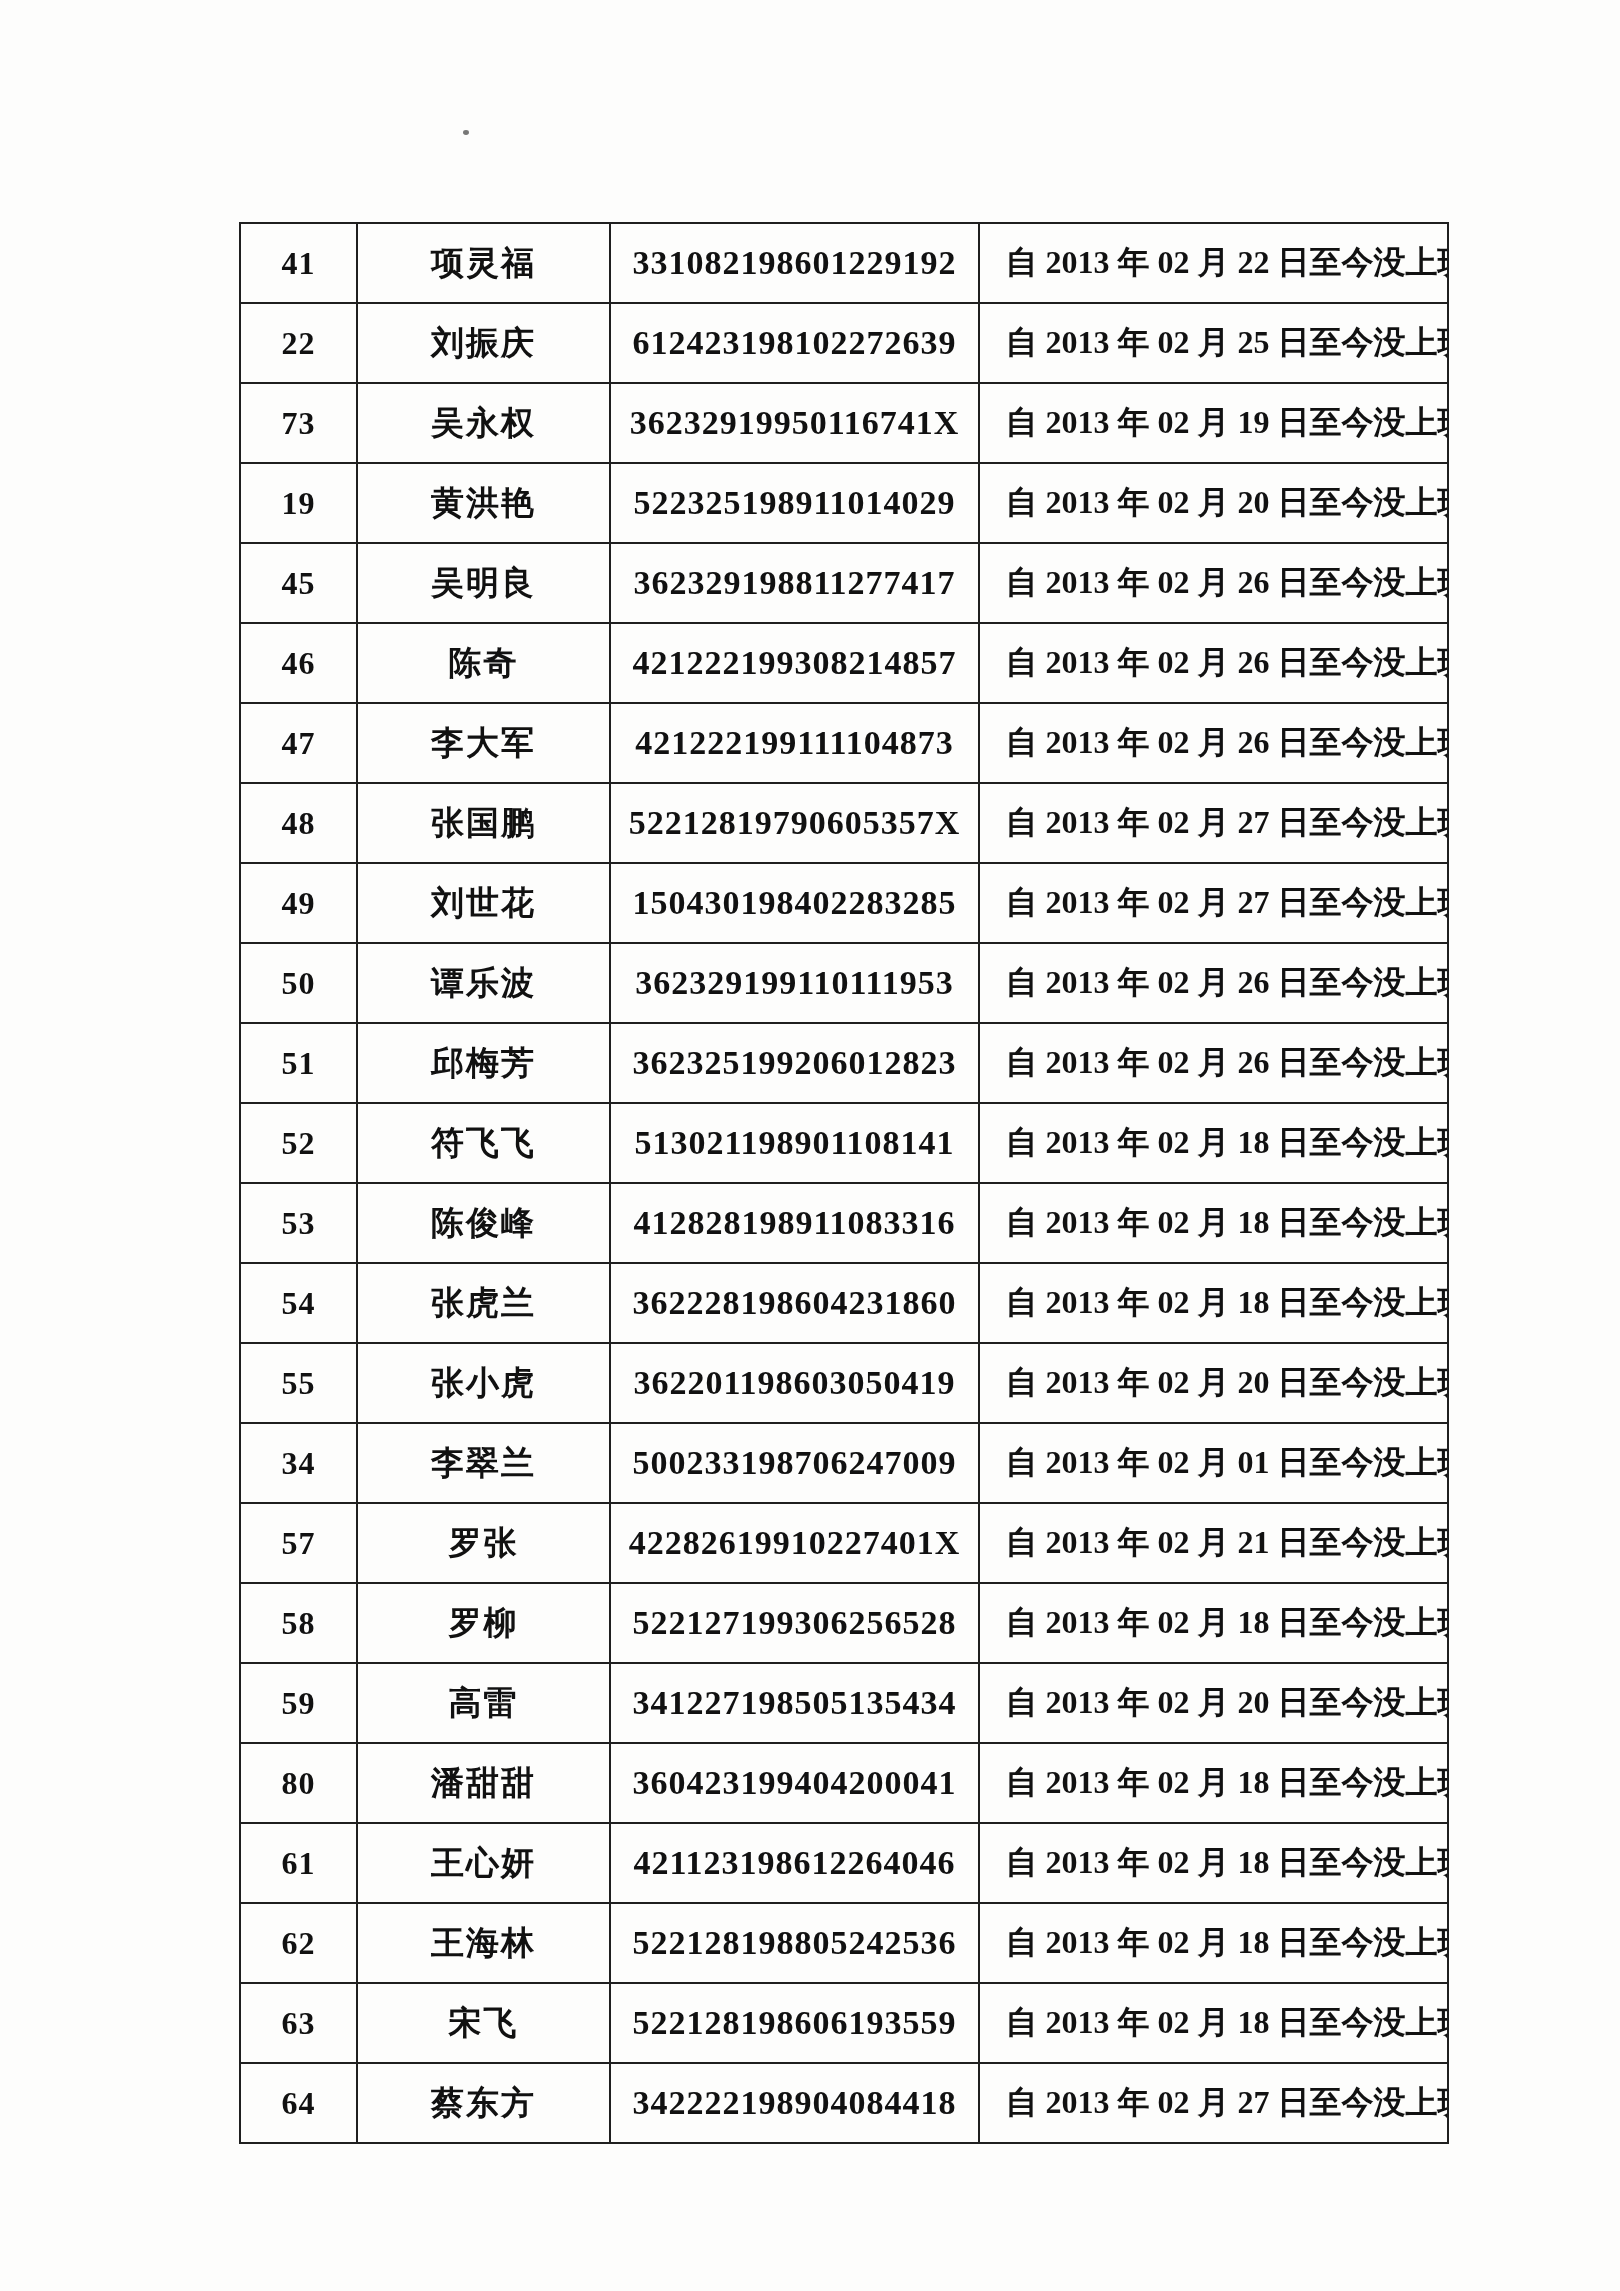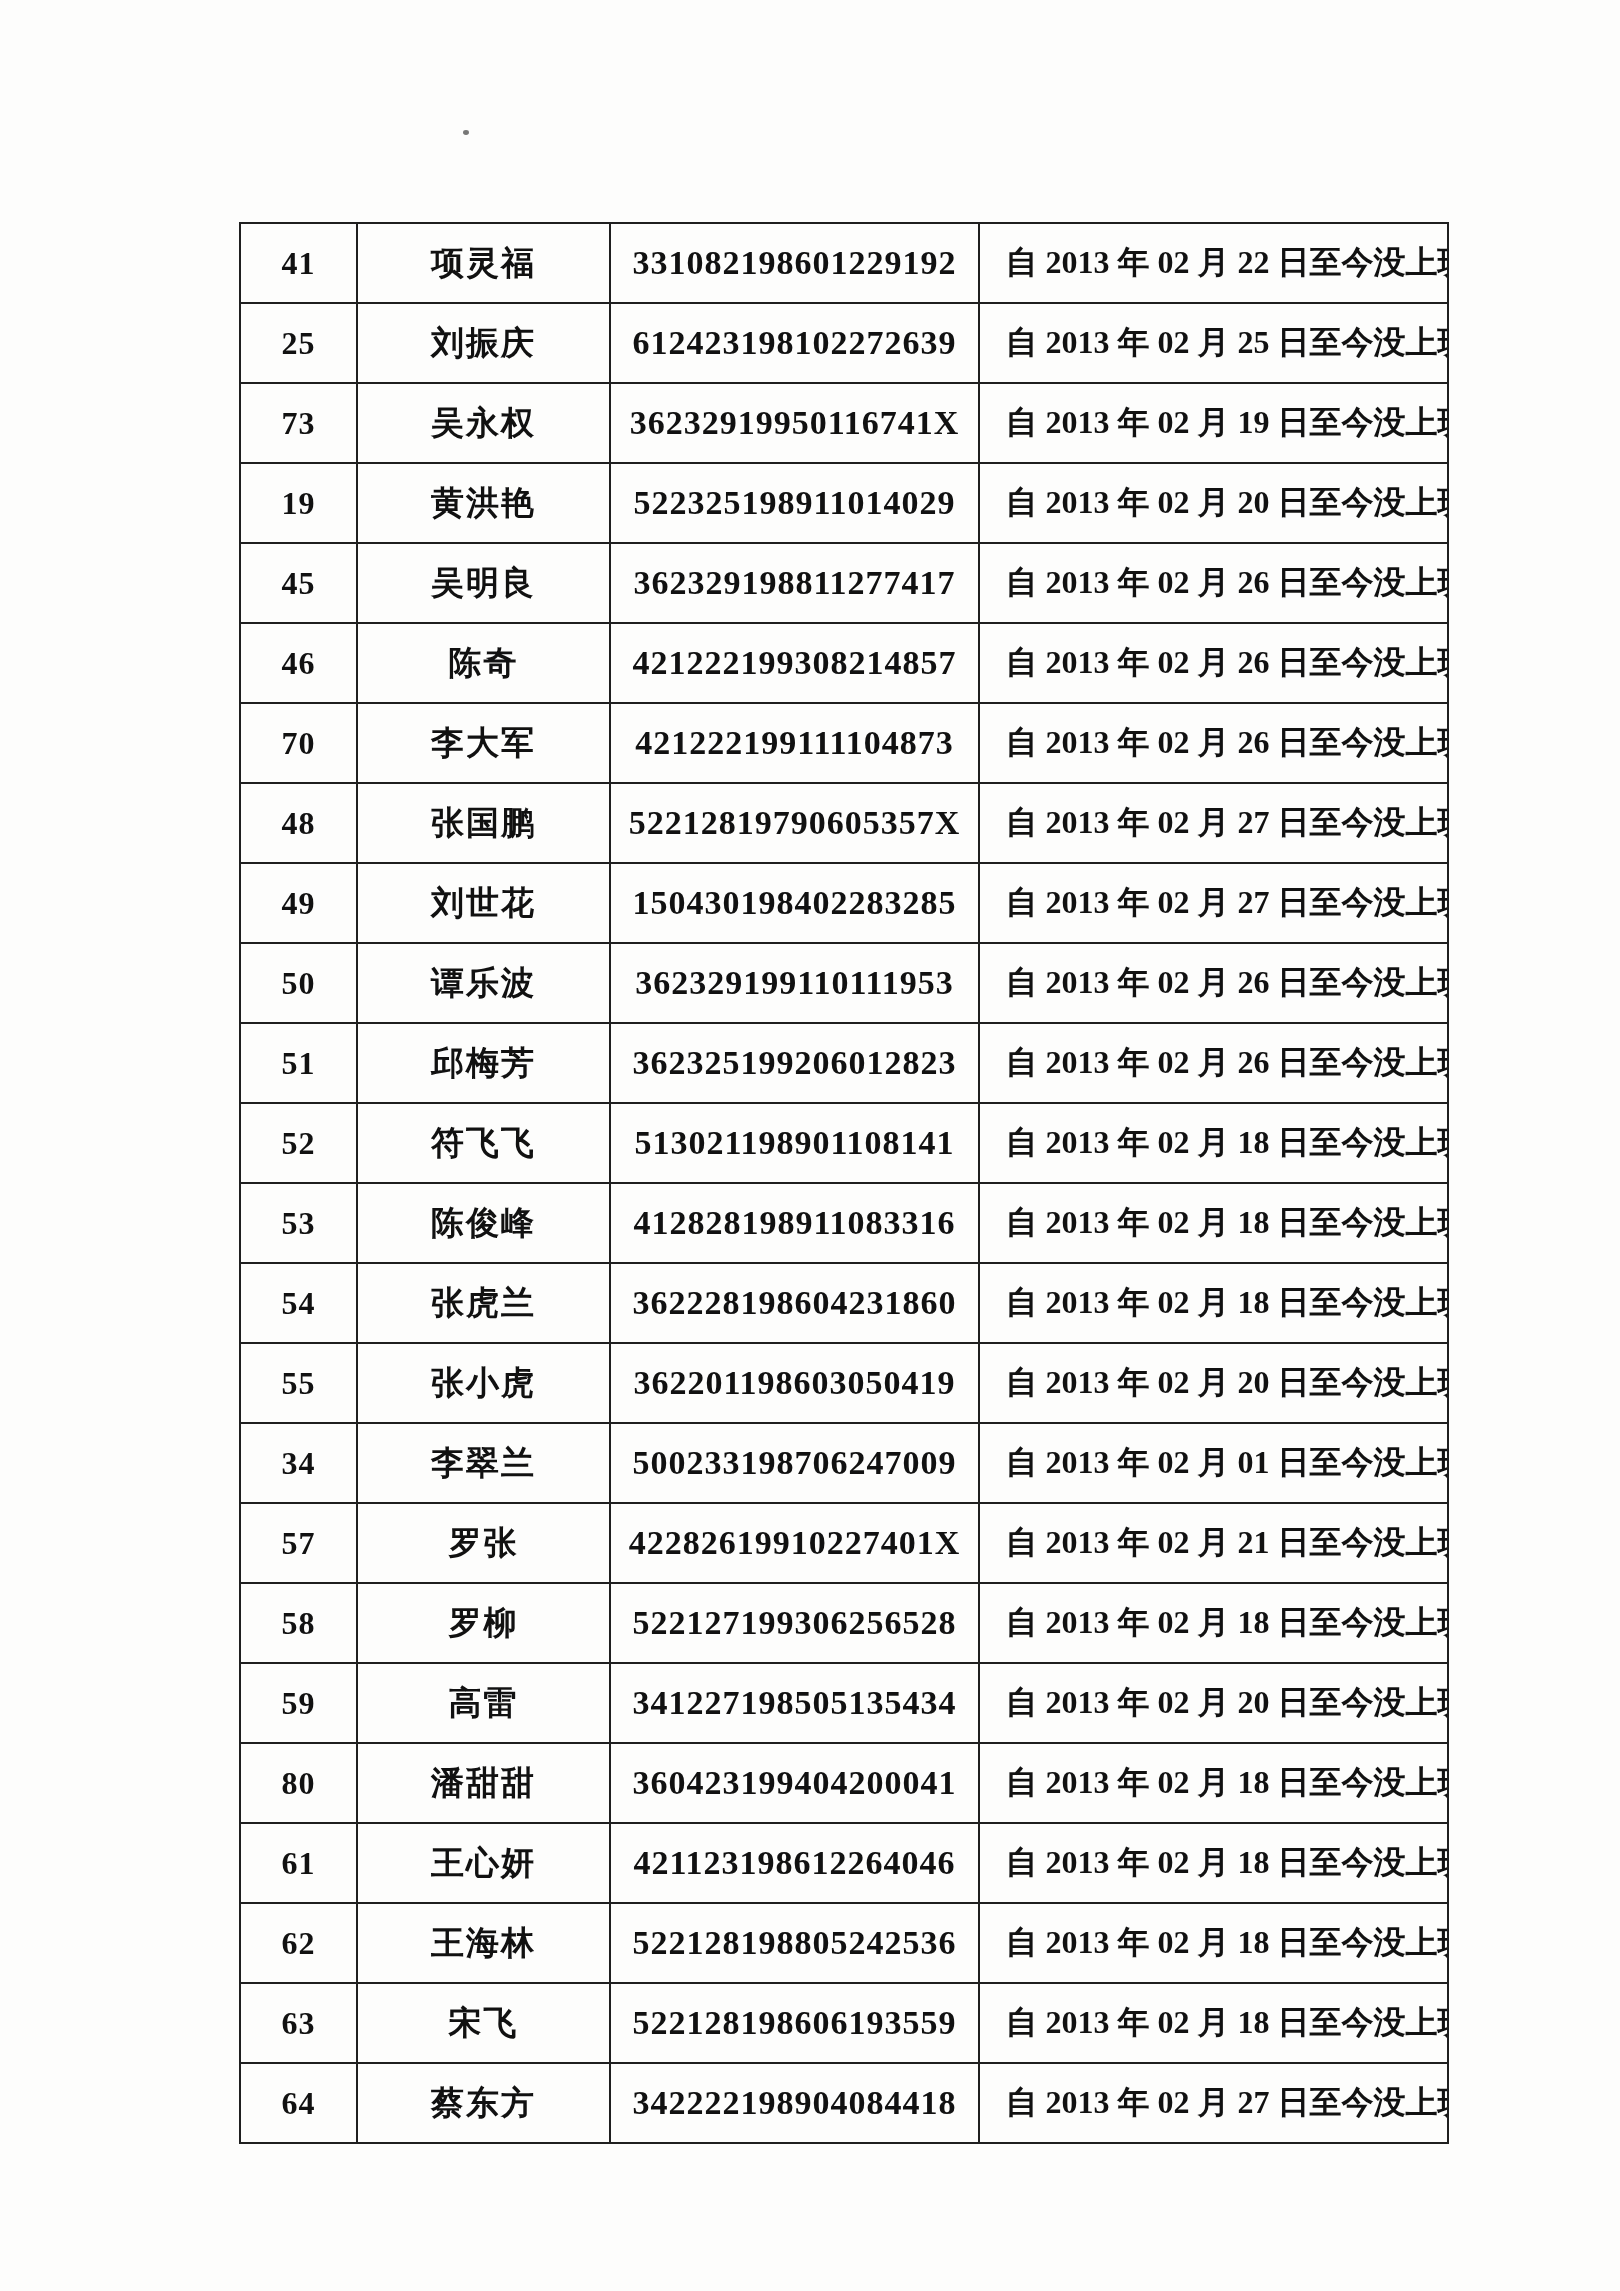--- a/index.html
+++ b/index.html
@@ -74,21 +74,21 @@
     </colgroup>
     <tbody>
   <tr>
     <td class="col-index">41</td>
     <td class="col-name">项灵福</td>
     <td class="col-id">331082198601229192</td>
     <td class="col-status">自 2013 年 02 月 22 日至今没上班</td>
   </tr>
 
   <tr>
-    <td class="col-index">25</td>
+    <td class="col-index">22</td>
     <td class="col-name">刘振庆</td>
     <td class="col-id">612423198102272639</td>
     <td class="col-status">自 2013 年 02 月 25 日至今没上班</td>
   </tr>
 
   <tr>
     <td class="col-index">73</td>
     <td class="col-name">吴永权</td>
     <td class="col-id">36232919950116741X</td>
     <td class="col-status">自 2013 年 02 月 19 日至今没上班</td>
@@ -109,21 +109,21 @@
   </tr>
 
   <tr>
     <td class="col-index">46</td>
     <td class="col-name">陈奇</td>
     <td class="col-id">421222199308214857</td>
     <td class="col-status">自 2013 年 02 月 26 日至今没上班</td>
   </tr>
 
   <tr>
-    <td class="col-index">70</td>
+    <td class="col-index">47</td>
     <td class="col-name">李大军</td>
     <td class="col-id">421222199111104873</td>
     <td class="col-status">自 2013 年 02 月 26 日至今没上班</td>
   </tr>
 
   <tr>
     <td class="col-index">48</td>
     <td class="col-name">张国鹏</td>
     <td class="col-id">52212819790605357X</td>
     <td class="col-status">自 2013 年 02 月 27 日至今没上班</td>

